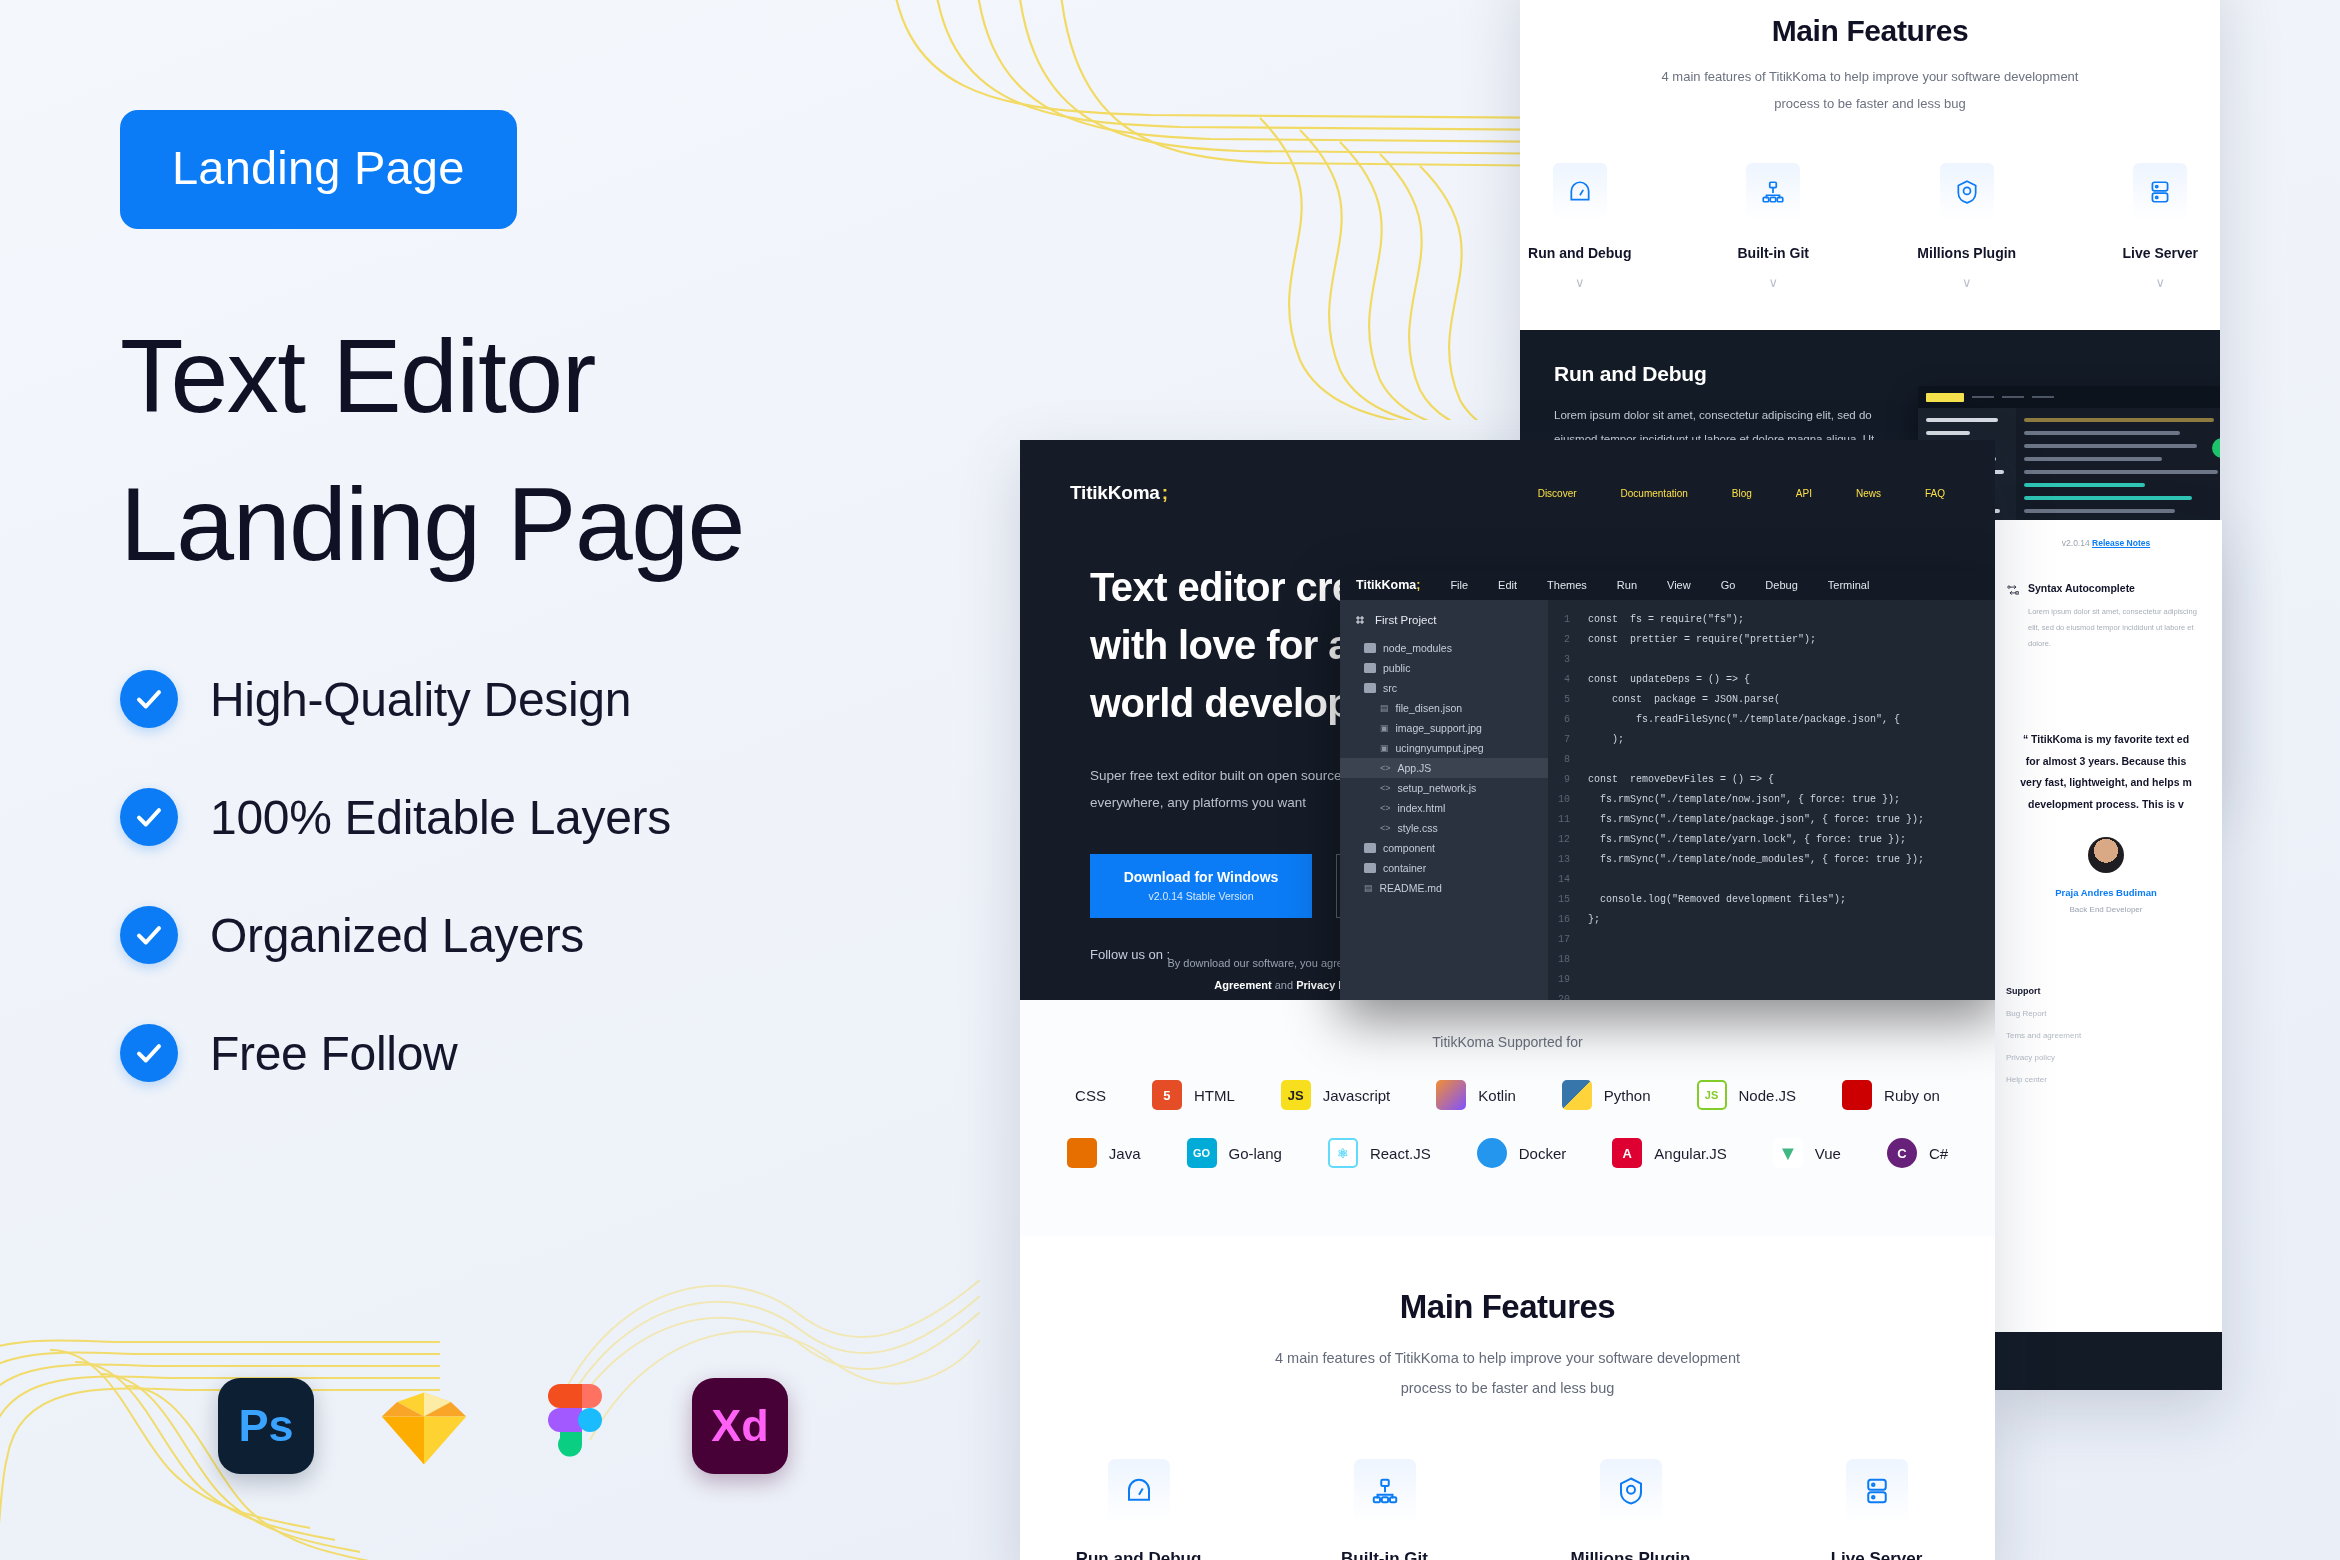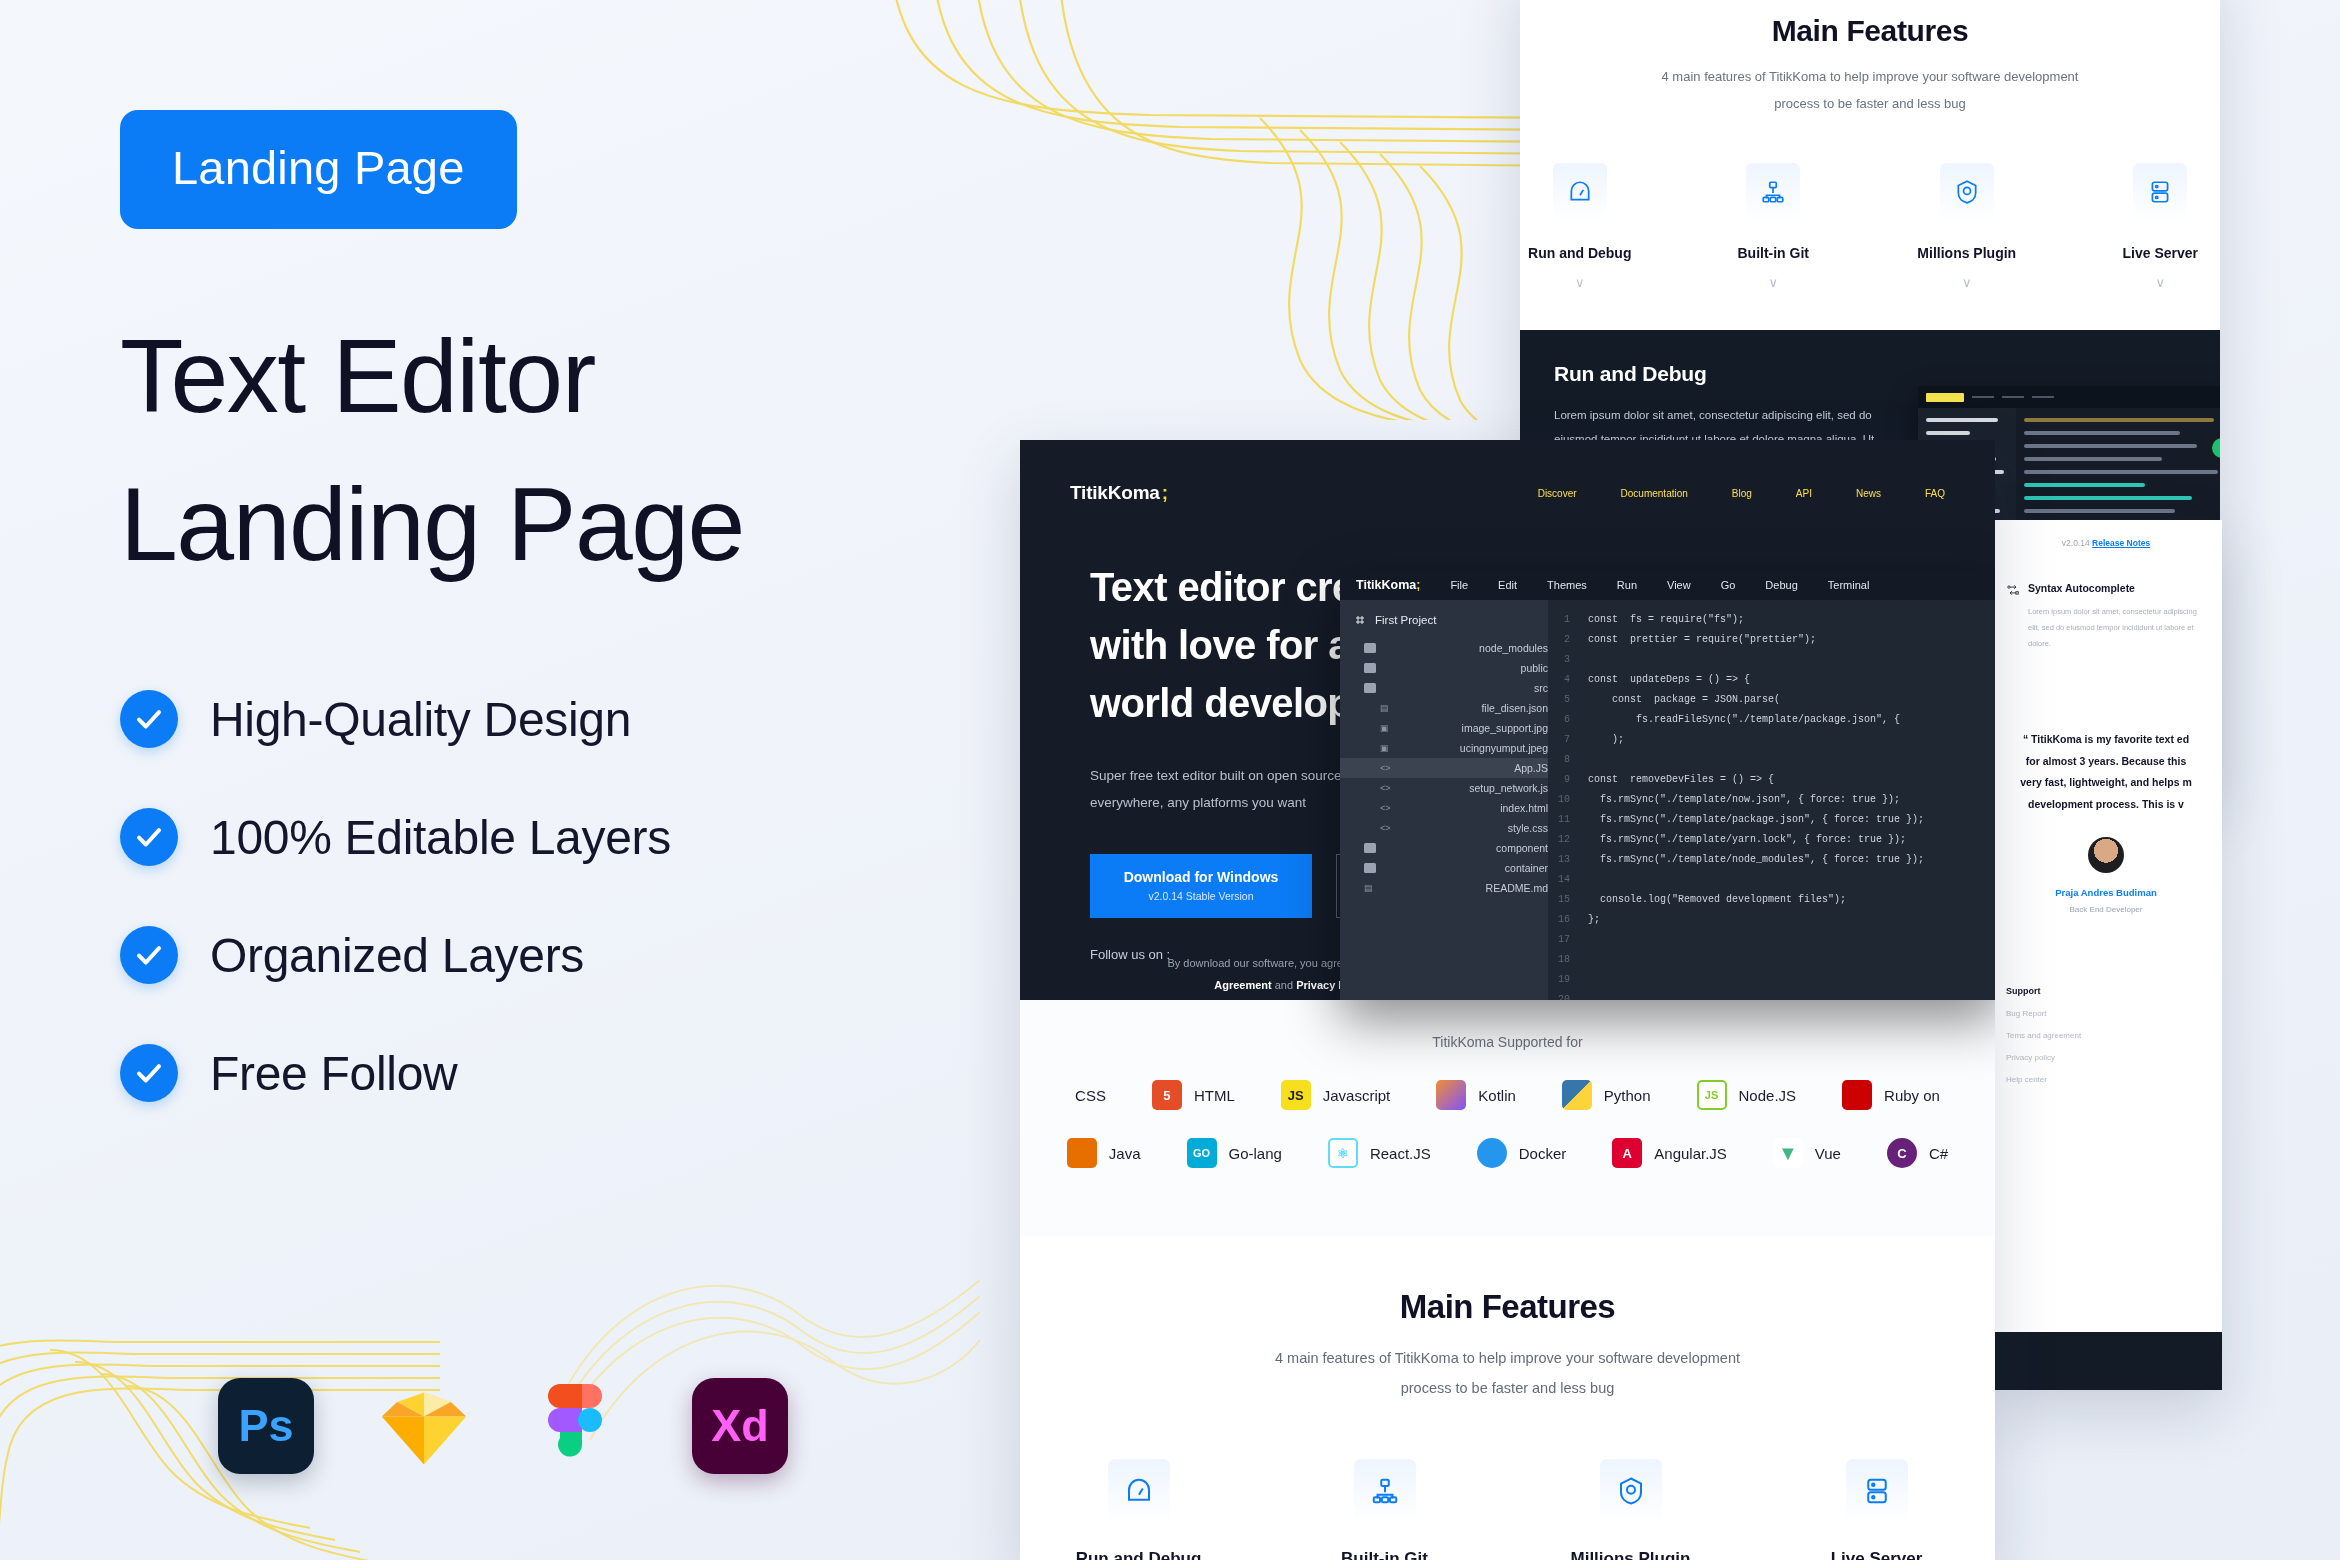--- a/index.html
+++ b/index.html
@@ -34,21 +34,21 @@
   .promo-title {
     margin-top: 74px;
     color: #101124;
     font-size: 104px;
     font-weight: 400;
     line-height: 1.42;
     letter-spacing: -1.5px;
   }
   .promo-title span { display: block; }
 
-  .feature-list { margin-top: 92px; }
+  .feature-list { margin-top: 72px; }
   .feature-item { display: flex; align-items: center; gap: 32px; margin-bottom: 60px; }
   .check {
     width: 58px; height: 58px; flex: 0 0 58px;
     border-radius: 50%;
     background: #0b7cf5;
     display: flex; align-items: center; justify-content: center;
     box-shadow: 0 4px 12px rgba(11,124,245,.25);
   }
   .check svg { width: 30px; height: 30px; }
   .feature-label { font-size: 48px; font-weight: 500; color: #14162b; letter-spacing: -.3px; }
@@ -157,21 +157,21 @@
     position: absolute; left: 320px; top: 130px; width: 660px; height: 430px;
     background: #232b38; box-shadow: 0 20px 50px rgba(0,0,0,.45); overflow: hidden;
   }
   .ed-bar { height: 30px; background: #131a25; display: flex; align-items: center; padding: 0 16px; gap: 30px; }
   .ed-brand { font-size: 12.5px; font-weight: 600; color: #fff; }
   .ed-brand em { color: #f6d743; font-style: normal; }
   .ed-menu { font-size: 11px; color: #e2e6ee; }
   .ed-body { display: flex; height: 400px; }
   .ed-tree { width: 208px; background: #2a323f; padding: 14px 0 0 14px; }
   .ed-root { font-size: 11.5px; color: #e6eaf1; display: flex; align-items: center; gap: 9px; margin-bottom: 12px; }
-  .ed-node { font-size: 10.5px; color: #c6cdd8; display: flex; align-items: center; gap: 7px; padding: 4px 0 4px 10px; justify-content: space-between; }
+  .ed-node { font-size: 10.5px; color: #c6cdd8; display: flex; align-items: center; gap: 7px; padding: 4px 0 4px 10px; }
   .ed-node.lvl2 { padding-left: 26px; }
   .ed-node.active { background: #3a434f; margin-left: -14px; padding-left: 40px; }
   .ed-fold { width: 12px; height: 10px; background: #9aa3b1; border-radius: 1.5px; }
   .ed-file { font-size: 9px; color: #8a93a1; }
   .ed-code { flex: 1; background: #1f2732; display: flex; font-size: 10px; line-height: 2.0; }
   .ed-ln { width: 30px; text-align: right; padding: 10px 8px 0 0; color: #5b6475; font-family: "Liberation Mono", monospace; }
   .ed-src { padding: 10px 0 0 10px; font-family: "Liberation Mono", monospace; white-space: pre; color: #cfd6e2; }
 
   
   .supported { background: #fbfcfe; padding: 34px 0 40px; }

